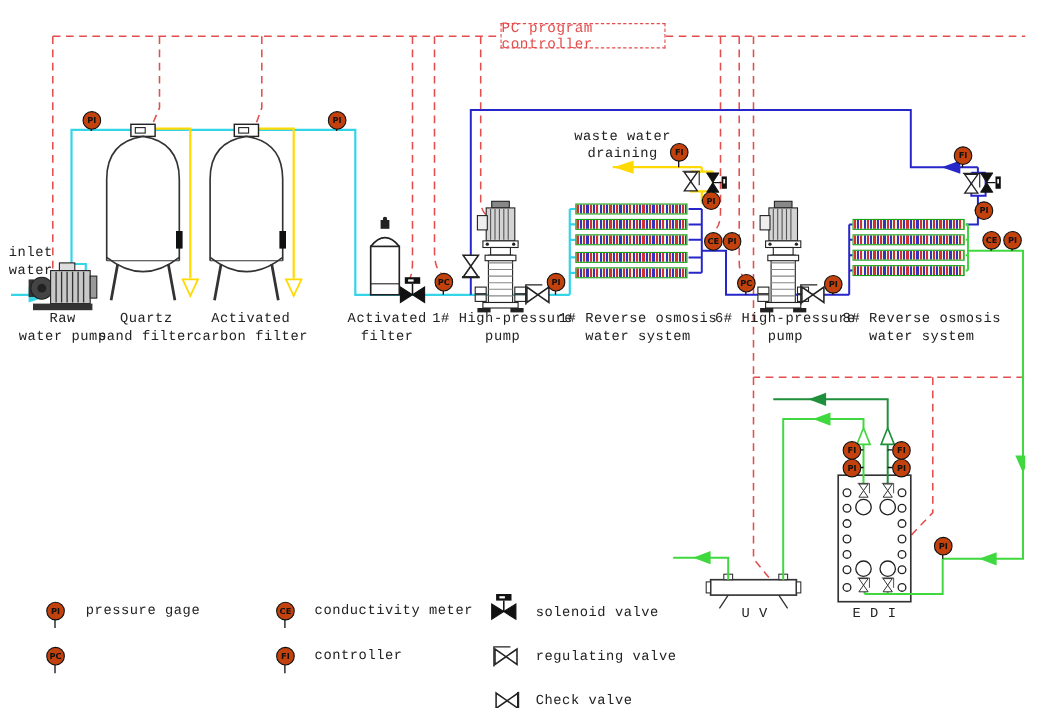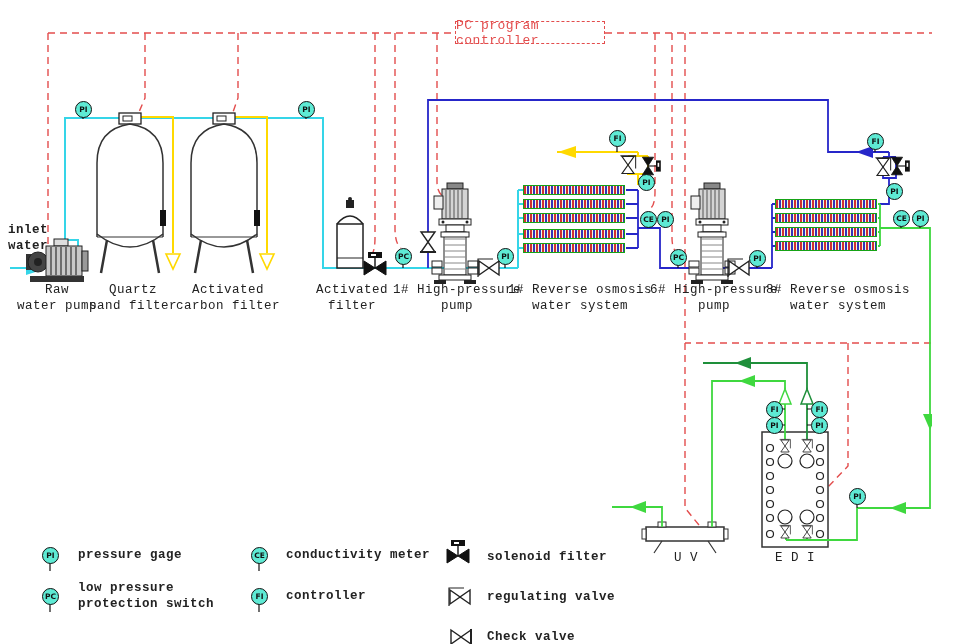--- a/index.html
+++ b/index.html
@@ -1,27 +1,27 @@
 <!DOCTYPE html>
 <html><head>
 <meta charset="utf-8">
 <style>
   html,body{margin:0;padding:0;background:#fff;}
   #stage{position:relative;width:932px;height:644px;background:#fff;overflow:hidden;
          font-family:"Liberation Mono","DejaVu Sans Mono",monospace;}
   #pipes{position:absolute;left:0;top:0;}
   .lbl{position:absolute;transform:translateX(-50%);text-align:center;white-space:pre;
        font-size:12.5px;line-height:16px;color:#222;letter-spacing:0.5px;}
-  .lbl-l{position:absolute;text-align:left;white-space:pre;font-size:12.5px;line-height:16px;
-       color:#222;letter-spacing:0.5px;font-weight:bold;}
+  .lbl-l{position:absolute;text-align:center;white-space:pre;font-size:12.5px;line-height:16px;
+       color:#222;letter-spacing:0.5px;}
   .ctrl{position:absolute;left:455px;top:21px;width:150px;height:23px;border:1.6px dashed #e34d4d;
        background:#fff;color:#e34d4d;display:flex;align-items:center;justify-content:center;
        font-size:13px;letter-spacing:0.5px;box-sizing:border-box;}
   .g{position:absolute;width:17px;height:17px;border:1.5px solid #111;border-radius:50%;
-     background:#5eead4;display:flex;align-items:center;justify-content:center;
+     background:#c2410c;display:flex;align-items:center;justify-content:center;
      font:bold 7.5px "DejaVu Sans",sans-serif;color:#111;box-sizing:border-box;letter-spacing:0;}
   .vessel{position:absolute;width:102px;height:10px;border:1.2px solid #16a316;box-sizing:border-box;
      background:repeating-linear-gradient(90deg,#d03030 0 2px,#fdf3d8 2px 3px,#3333bb 3px 5px,#e8ffe8 5px 6px);}
 </style>
 </head>
 <body>
 
 <div id="stage">
 
 <svg id="pipes" width="964" height="644" viewBox="0 0 964 644">
@@ -257,24 +257,24 @@
 
 <div class="lbl-l" style="left:8px;top:222px"><span>inlet</span><br><span>water</span></div>
 <div class="lbl" style="left:57px;top:282px"><span>Raw</span><br><span>water pump</span></div>
 <div class="lbl" style="left:133px;top:282px"><span>Quartz</span><br><span>sand filter</span></div>
 <div class="lbl" style="left:228px;top:282px"><span>Activated</span><br><span>carbon filter</span></div>
 <div class="lbl" style="left:352px;top:282px"><span>Activated</span><br><span>filter</span></div>
 <div class="lbl" style="left:457px;top:282px"><span>1# High-pressure</span><br><span>pump</span></div>
 <div class="lbl" style="left:580px;top:282px"><span>1# Reverse osmosis</span><br><span>water system</span></div>
 <div class="lbl" style="left:714px;top:282px"><span>6# High-pressure</span><br><span>pump</span></div>
 <div class="lbl" style="left:838px;top:282px"><span>8# Reverse osmosis</span><br><span>water system</span></div>
+<div class="lbl" style="left:566px;top:116px"><span>waste water</span><br><span>draining</span></div>
 <div class="lbl" style="left:686px;top:550px">U V</div>
 <div class="lbl" style="left:795px;top:550px">E D I</div>
 
 <div class="lbl-l" style="left:78px;top:547px">pressure gage</div>
-<div class="lbl-l" style="left:78px;top:580px"><span>low pressure</span><br><span>protection switch</span></div>
 <div class="lbl-l" style="left:286px;top:547px">conductivity meter</div>
 <div class="lbl-l" style="left:286px;top:588px">controller</div>
-<div class="lbl-l" style="left:487px;top:549px">solenoid filter</div>
+<div class="lbl-l" style="left:487px;top:549px">solenoid valve</div>
 <div class="lbl-l" style="left:487px;top:589px">regulating valve</div>
 <div class="lbl-l" style="left:487px;top:629px">Check valve</div>
 
 </div>
 
 </body></html>

